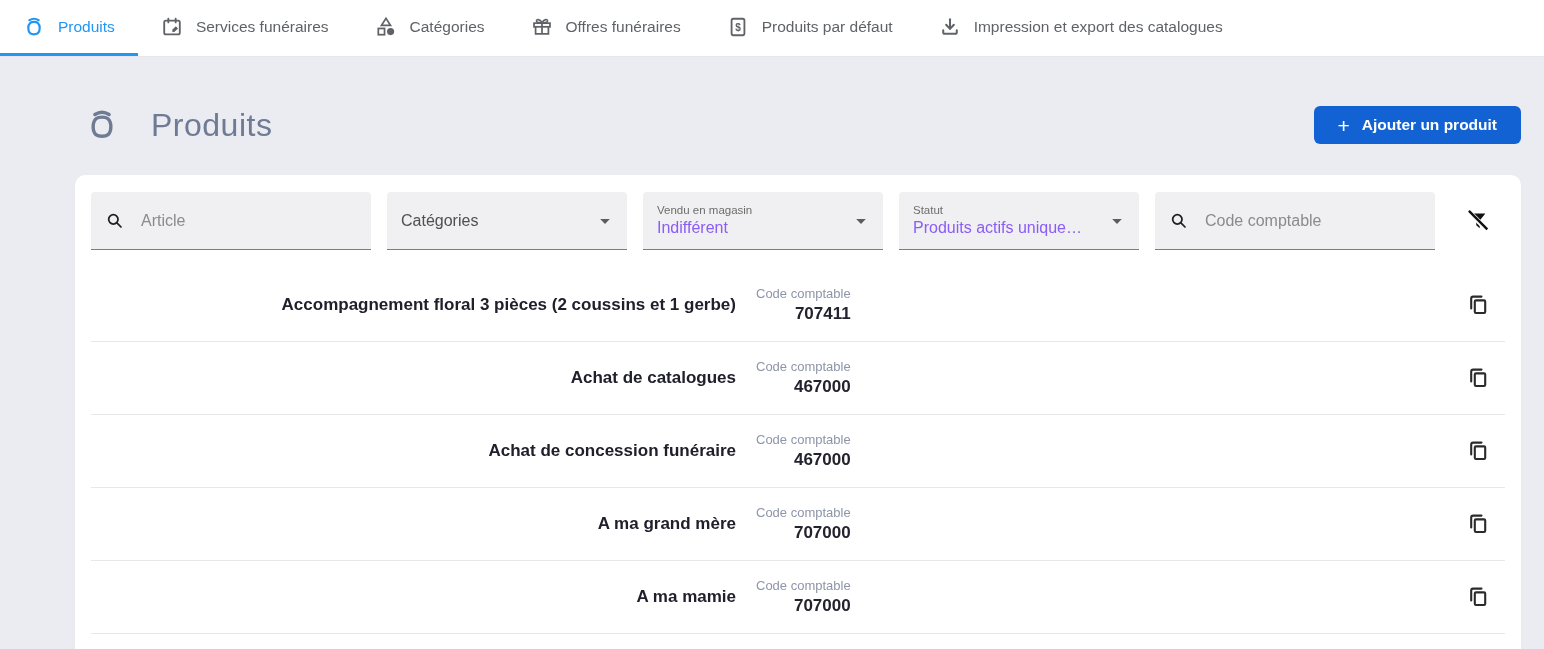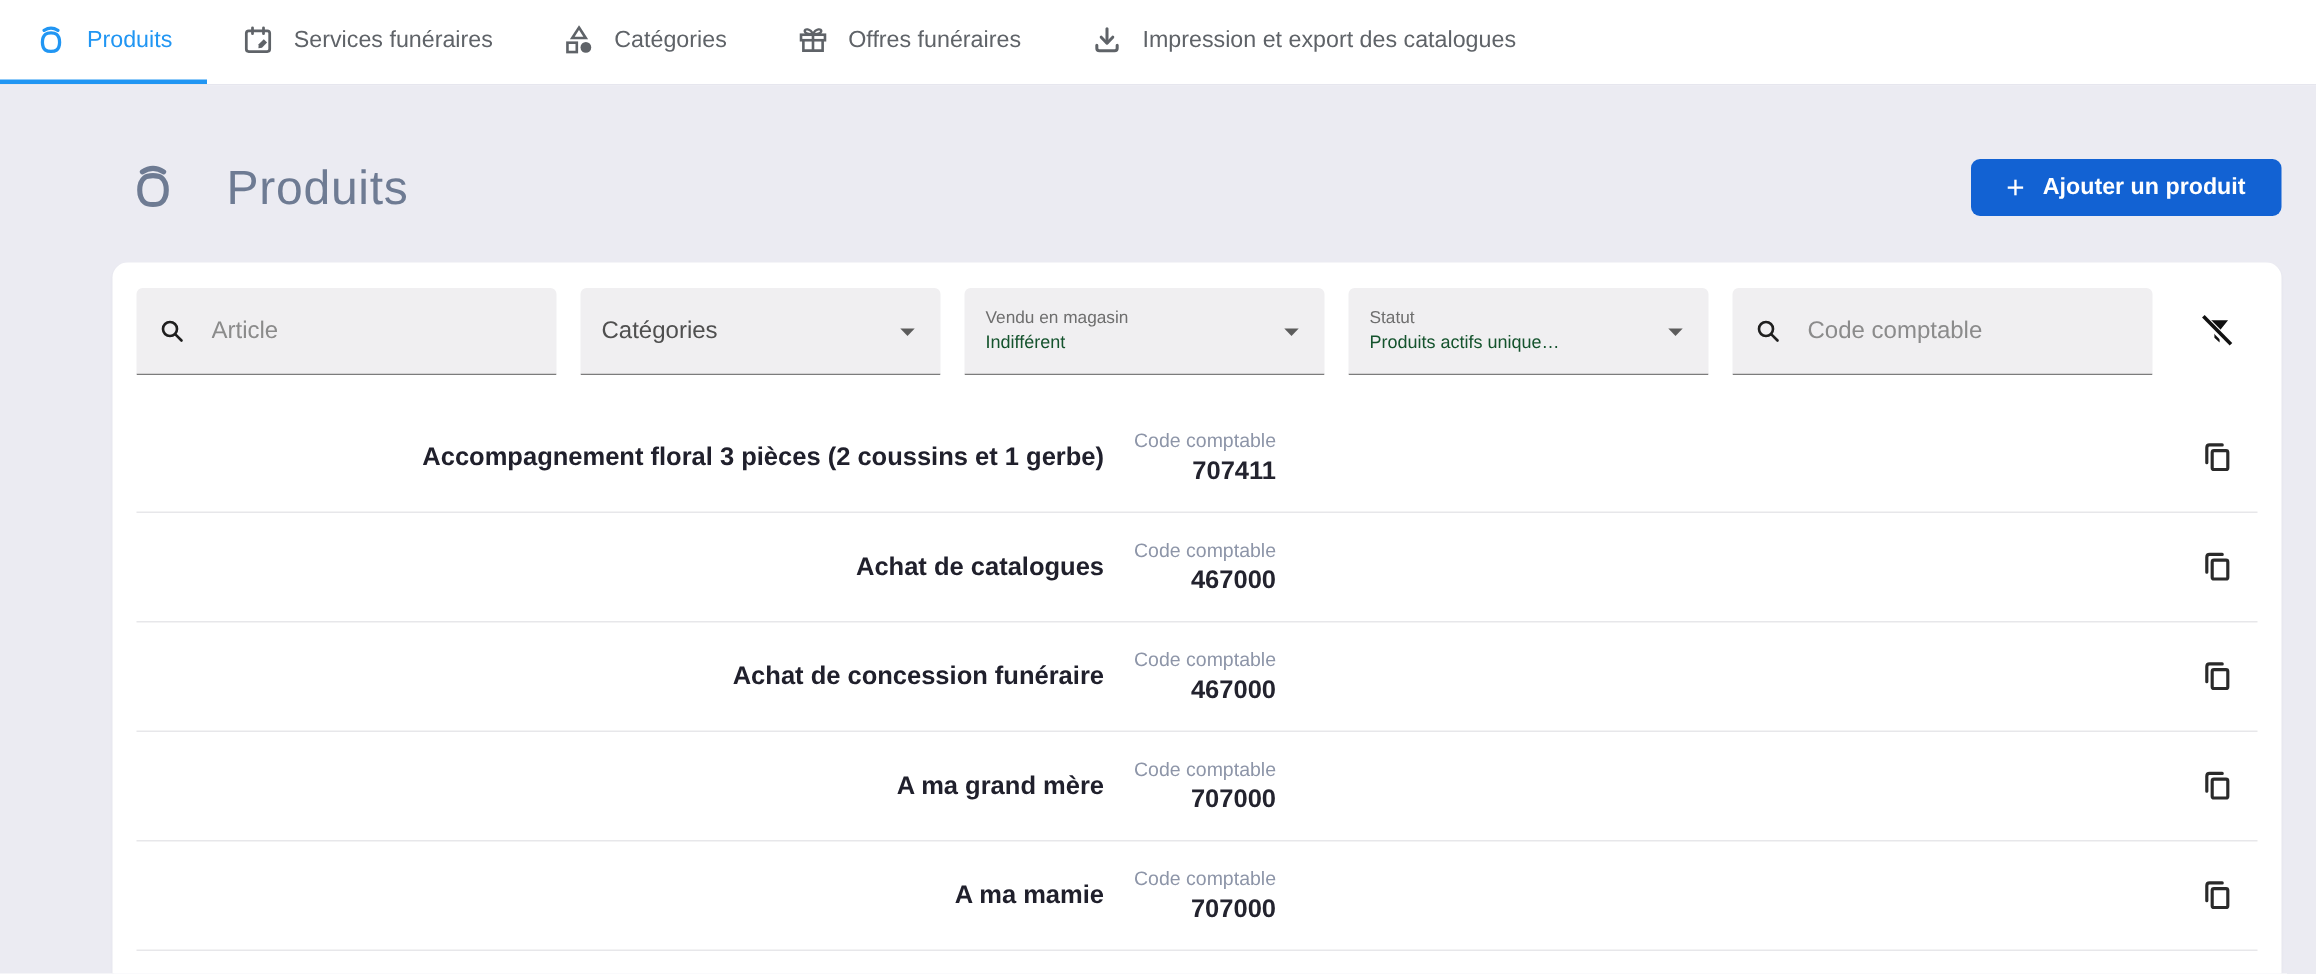--- a/index.html
+++ b/index.html
@@ -58,21 +58,21 @@
   .field.select { width:240px; cursor:pointer; }
   .field input {
     border:none; background:transparent; outline:none; width:100%;
     font-size:16px; color:#333; font-family:"Liberation Sans", sans-serif;
   }
   .field input::placeholder { color:#8b8b8b; opacity:1; }
   .search-glyph { width:20px; height:20px; color:#1f1f1f; flex:none; }
   .select-plain { font-size:16px; color:#4f4f4f; }
   .stacked { display:flex; flex-direction:column; justify-content:center; gap:3px; }
   .mini-label { font-size:11.5px; color:#6e6e6e; }
-  .sel-value { font-size:12px; color:#14532d; }
+  .sel-value { font-size:16px; color:#8b5cf6; }
   .dd-arrow {
     position:absolute; right:10px; top:50%; transform:translateY(-50%);
     width:24px; height:24px; color:#5c5c5c;
   }
   .filter-off-btn {
     margin-left:auto; margin-right:14px; background:none; border:none;
     padding:0; cursor:pointer; width:26px; height:26px; color:#111;
   }
   .filter-off-btn svg { width:26px; height:26px; }
 
@@ -168,20 +168,26 @@
     <span>Catégories</span>
   </div>
   <div class="tab">
     <svg viewBox="0 0 24 24">
         <use href="#i-gift"></use>
       </svg>
     <span>Offres funéraires</span>
   </div>
   <div class="tab">
     <svg viewBox="0 0 24 24">
+        <use href="#i-doc-dollar"></use>
+      </svg>
+    <span>Produits par défaut</span>
+  </div>
+  <div class="tab">
+    <svg viewBox="0 0 24 24">
         <use href="#i-download"></use>
       </svg>
     <span>Impression et export des catalogues</span>
   </div>
 </nav>
 
 <header class="page-header">
   <div class="title-wrap">
     <svg viewBox="0 0 24 24">
         <use href="#i-urn"></use>

